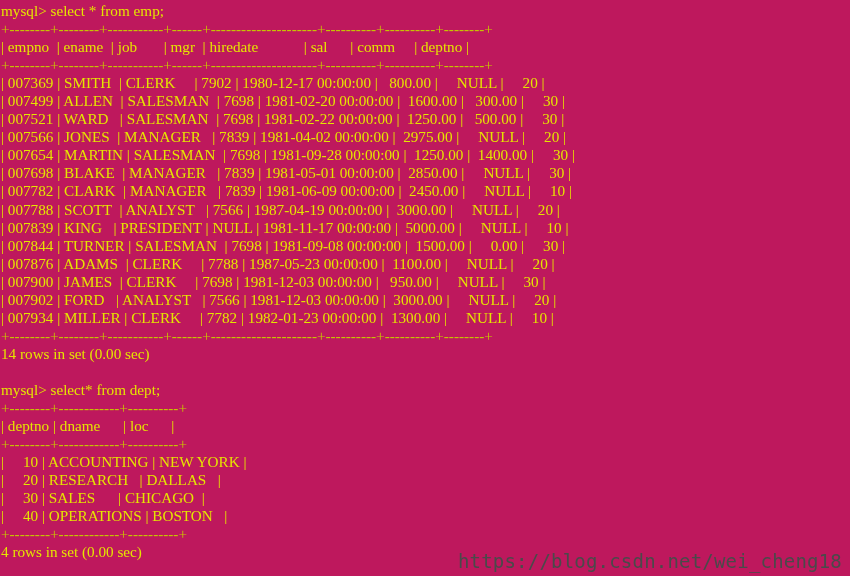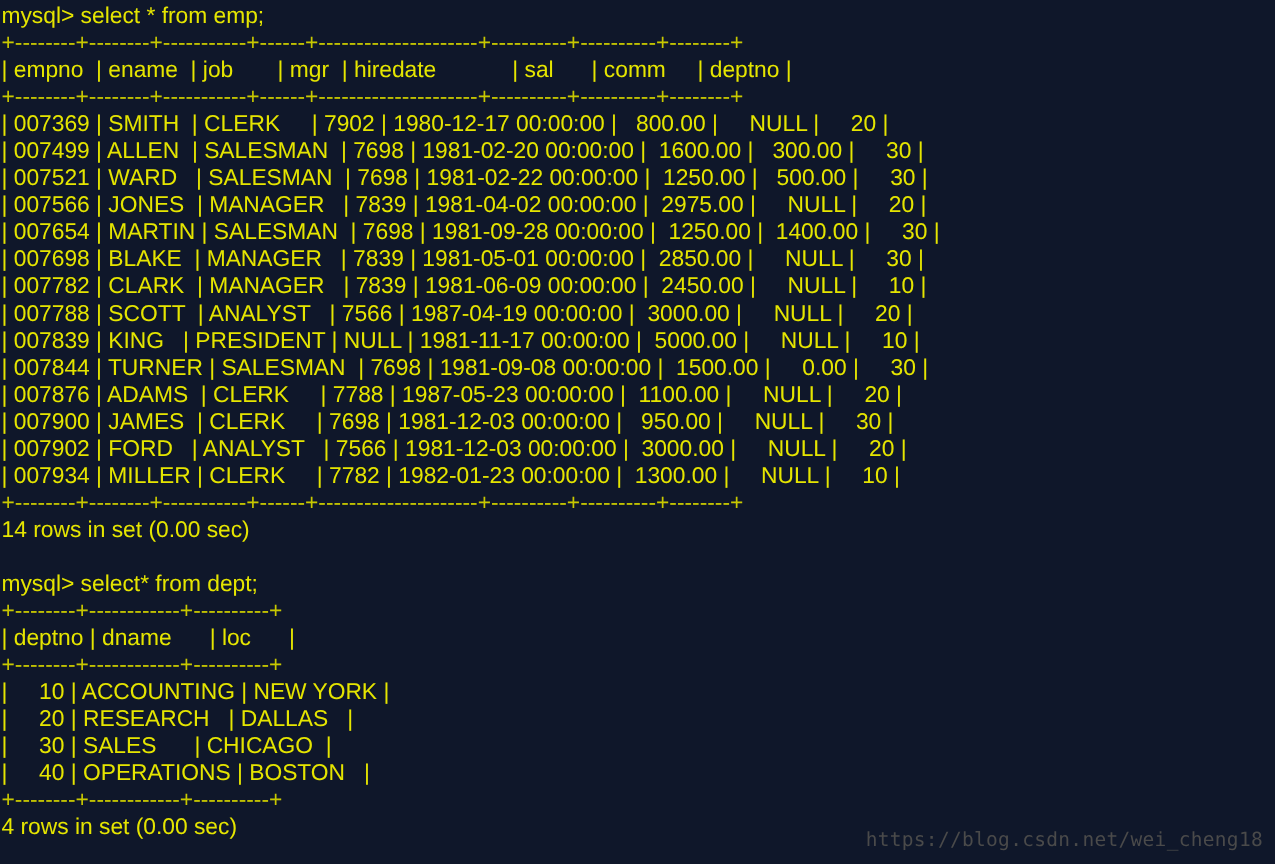--- a/index.html
+++ b/index.html
@@ -14,23 +14,23 @@
     overflow: hidden;
     position: relative;
     font-family: "DejaVu Sans Mono", "Liberation Mono", monospace;
   }
   #terminal {
     position: absolute;
     left: 0px;
     top: 0px;
     width: 850px;
     height: 576px;
-    background: #0f172a;
+    background: #be185d;
     color: #e5e500;
-    font-family: Liberation Sans, sans-serif;
+    font-family: Liberation Serif, serif;
     font-size: 15.2px;
     line-height: 18.05px;
     letter-spacing: 0px;
     white-space: pre;
     padding: 2px 0 0 1px;
     box-sizing: border-box;
   }
   .term-line {
     white-space: pre;
     height: 18.05px;
@@ -41,21 +41,21 @@
   }
   .prompt {
     color: #e5e500;
   }
   #watermark {
     position: absolute;
     right: 8px;
     bottom: 6px;
     color: #4a4a4a;
     font-family: "DejaVu Sans Mono", "Liberation Mono", monospace;
-    font-size: 13px;
+    font-size: 19px;
     line-height: 18px;
     white-space: pre;
     letter-spacing: 0.2px;
   }
 </style>
 </head>
 <body>
 
 <div id="terminal"><div class="term-line prompt">mysql&gt; select * from emp;</div><div class="term-line rule">+--------+--------+-----------+------+---------------------+----------+----------+--------+</div><div class="term-line">| empno  | ename  | job       | mgr  | hiredate            | sal      | comm     | deptno |</div><div class="term-line rule">+--------+--------+-----------+------+---------------------+----------+----------+--------+</div><div class="term-line">| 007369 | SMITH  | CLERK     | 7902 | 1980-12-17 00:00:00 |   800.00 |     NULL |     20 |</div><div class="term-line">| 007499 | ALLEN  | SALESMAN  | 7698 | 1981-02-20 00:00:00 |  1600.00 |   300.00 |     30 |</div><div class="term-line">| 007521 | WARD   | SALESMAN  | 7698 | 1981-02-22 00:00:00 |  1250.00 |   500.00 |     30 |</div><div class="term-line">| 007566 | JONES  | MANAGER   | 7839 | 1981-04-02 00:00:00 |  2975.00 |     NULL |     20 |</div><div class="term-line">| 007654 | MARTIN | SALESMAN  | 7698 | 1981-09-28 00:00:00 |  1250.00 |  1400.00 |     30 |</div><div class="term-line">| 007698 | BLAKE  | MANAGER   | 7839 | 1981-05-01 00:00:00 |  2850.00 |     NULL |     30 |</div><div class="term-line">| 007782 | CLARK  | MANAGER   | 7839 | 1981-06-09 00:00:00 |  2450.00 |     NULL |     10 |</div><div class="term-line">| 007788 | SCOTT  | ANALYST   | 7566 | 1987-04-19 00:00:00 |  3000.00 |     NULL |     20 |</div><div class="term-line">| 007839 | KING   | PRESIDENT | NULL | 1981-11-17 00:00:00 |  5000.00 |     NULL |     10 |</div><div class="term-line">| 007844 | TURNER | SALESMAN  | 7698 | 1981-09-08 00:00:00 |  1500.00 |     0.00 |     30 |</div><div class="term-line">| 007876 | ADAMS  | CLERK     | 7788 | 1987-05-23 00:00:00 |  1100.00 |     NULL |     20 |</div><div class="term-line">| 007900 | JAMES  | CLERK     | 7698 | 1981-12-03 00:00:00 |   950.00 |     NULL |     30 |</div><div class="term-line">| 007902 | FORD   | ANALYST   | 7566 | 1981-12-03 00:00:00 |  3000.00 |     NULL |     20 |</div><div class="term-line">| 007934 | MILLER | CLERK     | 7782 | 1982-01-23 00:00:00 |  1300.00 |     NULL |     10 |</div><div class="term-line rule">+--------+--------+-----------+------+---------------------+----------+----------+--------+</div><div class="term-line">14 rows in set (0.00 sec)</div><div class="term-line"></div><div class="term-line prompt">mysql&gt; select* from dept;</div><div class="term-line rule">+--------+------------+----------+</div><div class="term-line">| deptno | dname      | loc      |</div><div class="term-line rule">+--------+------------+----------+</div><div class="term-line">|     10 | ACCOUNTING | NEW YORK |</div><div class="term-line">|     20 | RESEARCH   | DALLAS   |</div><div class="term-line">|     30 | SALES      | CHICAGO  |</div><div class="term-line">|     40 | OPERATIONS | BOSTON   |</div><div class="term-line rule">+--------+------------+----------+</div><div class="term-line">4 rows in set (0.00 sec)</div></div>
 

